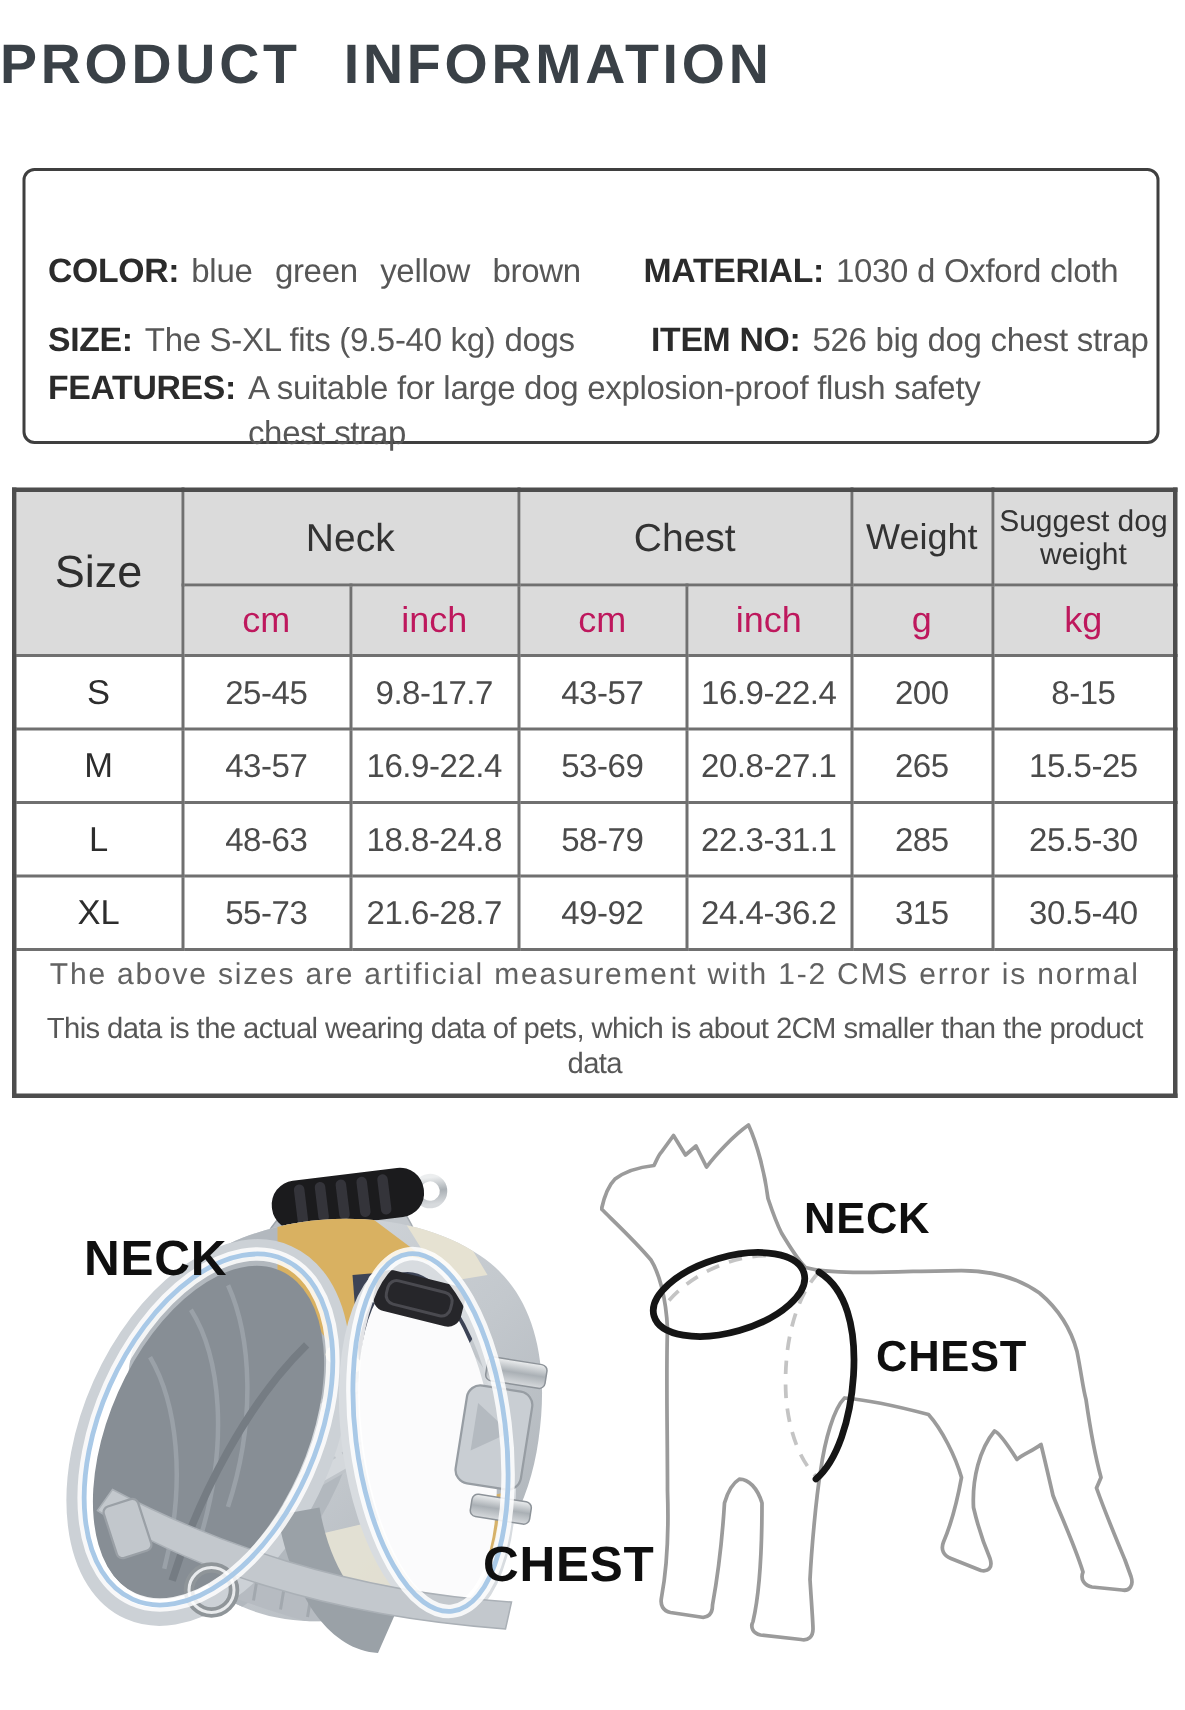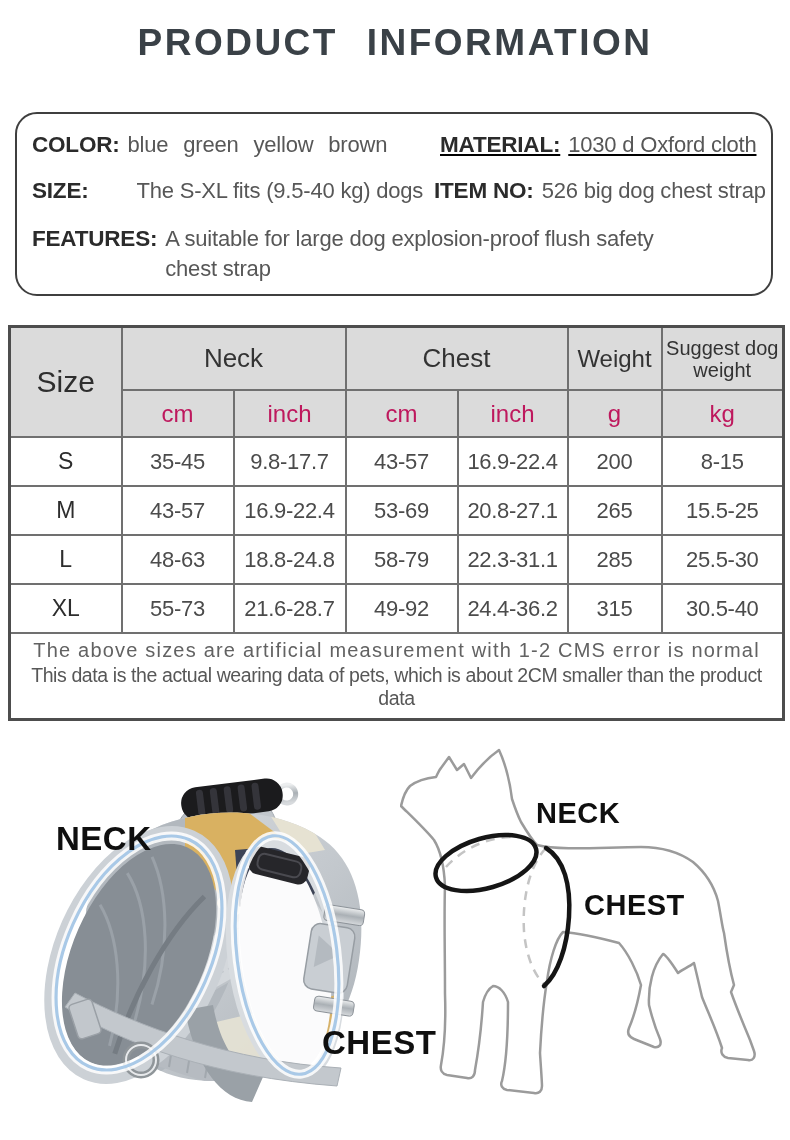--- a/index.html
+++ b/index.html
@@ -1,52 +1,52 @@
 <!DOCTYPE html>
 <html><head>
 <meta charset="utf-8">
 <style>
   html,body{margin:0;padding:0;background:#ffffff;}
   .page{position:relative;width:790px;height:1140px;background:#ffffff;overflow:hidden;
         font-family:"Liberation Sans", sans-serif;}
 
   
-  .title{position:absolute;top:22px;left:0;width:100%;text-align:center;
+  .title{position:absolute;top:22px;left:0;width:100%;text-align:left;
          font-size:37px;font-weight:800;letter-spacing:2.5px;word-spacing:16px;color:#3a4147;}
 
   
   .info-box{position:absolute;left:15px;top:112px;width:758px;height:184px;box-sizing:border-box;
-            border:2.5px solid #3f3f3f;border-radius:22px;background:#fff;}
+            border:2.5px solid #3f3f3f;border-radius:8px;background:#fff;}
   .field{position:absolute;display:flex;align-items:baseline;white-space:nowrap;}
   .flabel{font-size:22.5px;font-weight:700;color:#2b2b2b;letter-spacing:-0.2px;}
-  .fvalue{font-size:22px;color:#575757;margin-left:8px;letter-spacing:-0.2px;}
+  .fvalue{font-size:22px;color:#575757;margin-left:8px;letter-spacing:-0.2px;margin-top:36px;}
   .f-color{left:15px;top:18px;}
-  .f-material{left:423px;top:18px;text-decoration:underline;}
-  .f-size{left:15px;top:64px;gap:40px;}
+  .f-material{left:412px;top:18px;}
+  .f-size{left:15px;top:64px;}
   .f-itemno{left:417px;top:64px;}
-  .f-features{left:15px;top:110px;white-space:normal;}
+  .f-features{left:15px;top:94px;white-space:normal;}
   .f-color .fvalue{word-spacing:9px;}
   .f-features .fvalue{display:inline-block;width:545px;line-height:30px;vertical-align:top;}
 
   
   .size-table{position:absolute;left:8px;top:325px;width:774px;border-collapse:collapse;
               table-layout:fixed;border:3px solid #4d4d4d;background:#fff;}
   .size-table th,.size-table td{border:2px solid #707070;text-align:center;vertical-align:middle;
               padding:0;font-weight:400;overflow:hidden;}
   .size-table thead th{background:#dbdbdb;}
   .h-size{font-size:30px;color:#2e2e2e;}
   .h-group{font-size:26px;color:#333333;height:61px;}
   .h-weight{font-size:24px;color:#333333;margin-top:28px;}
   .h-suggest{font-size:20px;color:#333333;line-height:22px;margin-left:28px;}
   .h-unit{font-size:24px;color:#be185d;height:45px;}
   .c-size{font-size:23px;color:#2d2d2d;height:47px;}
   .c-val{font-size:22px;color:#4b4b4b;letter-spacing:-0.3px;}
   .t-notes td{padding:5px 2px 8px;}
   .note1{font-size:20px;color:#626262;letter-spacing:1.2px;}
-  .note2{font-size:19.5px;color:#575757;letter-spacing:-0.4px;margin-top:2px;}
+  .note2{font-size:19.5px;color:#575757;letter-spacing:-0.4px;margin-top:13px;}
 
   
   .fig{position:absolute;}
   .fig-label{position:absolute;font-weight:800;color:#0f0f0f;letter-spacing:0.5px;z-index:5;}
   .lbl-harness-neck{left:56px;top:820px;font-size:33px;}
   .lbl-harness-chest{left:322px;top:1024px;font-size:33px;}
   .lbl-dog-neck{left:536px;top:797px;font-size:29px;}
   .lbl-dog-chest{left:584px;top:889px;font-size:29px;}
 </style>
 </head>
@@ -102,21 +102,21 @@
         <th class="h-unit">inch</th>
         <th class="h-unit">cm</th>
         <th class="h-unit">inch</th>
         <th class="h-unit">g</th>
         <th class="h-unit">kg</th>
       </tr>
     </thead>
     <tbody>
       <tr>
         <td class="c-size">S</td>
-        <td class="c-val">35-45</td>
+        <td class="c-val">25-45</td>
         <td class="c-val">9.8-17.7</td>
         <td class="c-val">43-57</td>
         <td class="c-val">16.9-22.4</td>
         <td class="c-val">200</td>
         <td class="c-val">8-15</td>
       </tr>
       <tr>
         <td class="c-size">M</td>
         <td class="c-val">43-57</td>
         <td class="c-val">16.9-22.4</td>

